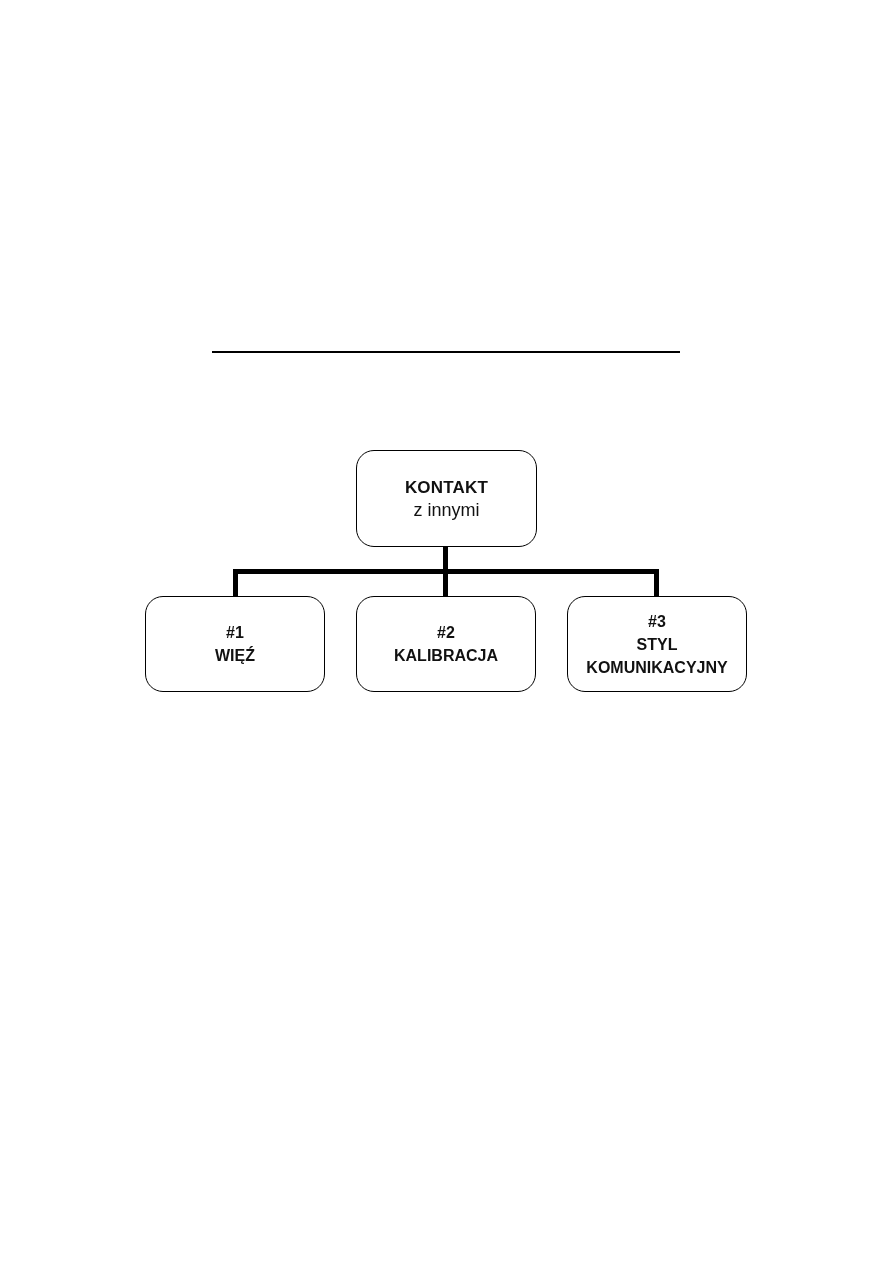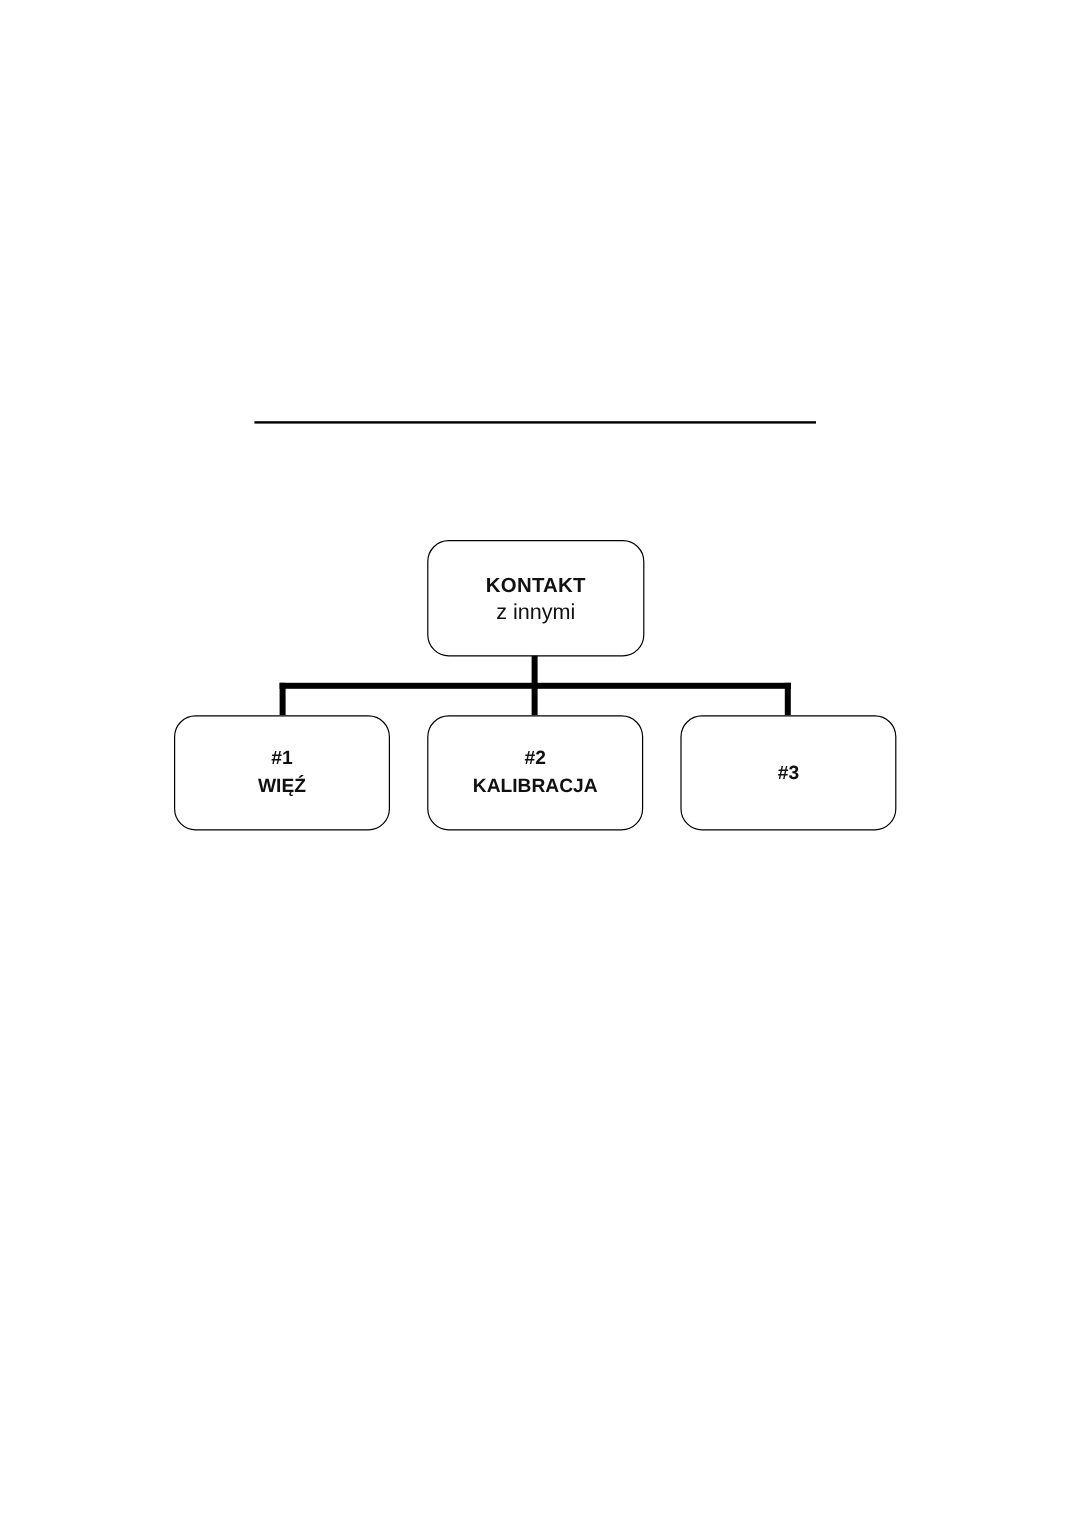--- a/index.html
+++ b/index.html
@@ -104,16 +104,18 @@
       <div class="label">WIĘŹ</div>
     </div>
 
     <div class="node node-child node-child-2">
       <div class="number">#2</div>
       <div class="label">KALIBRACJA</div>
     </div>
 
     <div class="node node-child node-child-3">
       <div class="number">#3</div>
+      <div class="label">STYL
+KOMUNIKACYJNY</div>
     </div>
 
   </div>
 </div>
 
 </body></html>

